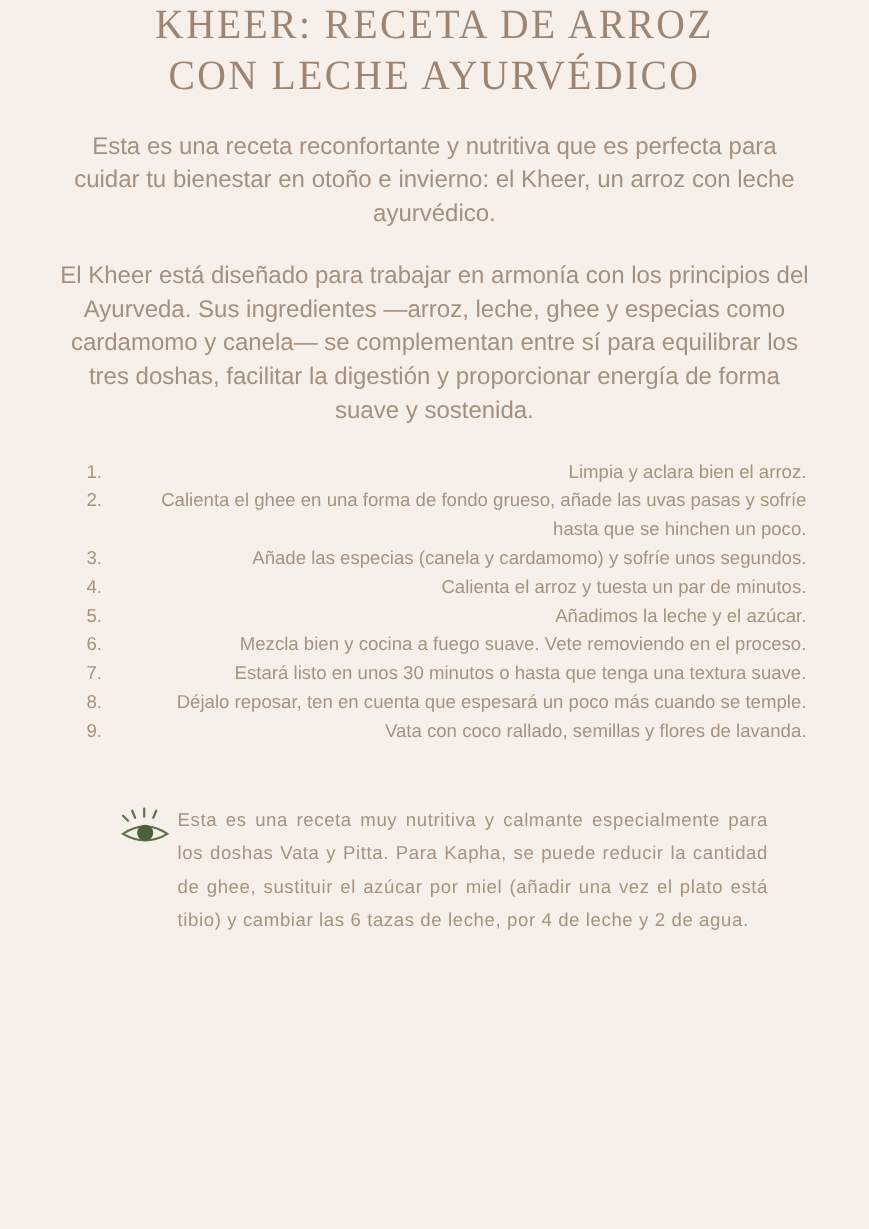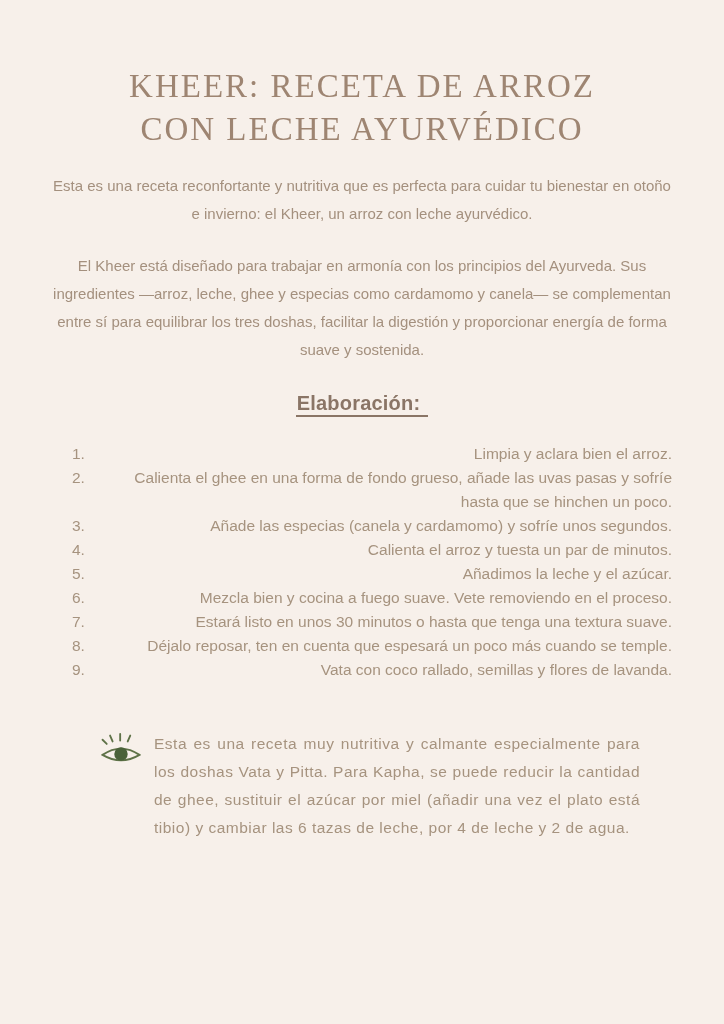--- a/index.html
+++ b/index.html
@@ -18,40 +18,39 @@
     background: var(--background);
     font-family: "Liberation Sans", sans-serif;
   }
   .page {
     position: relative;
     width: 724px;
     height: 1024px;
     margin: 0 auto;
     background: var(--background);
     overflow: hidden;
-    padding-top: 64px;
   }
   .title {
     margin: 0;
     text-align: center;
     font-family: "Liberation Serif", serif;
     font-weight: 400;
     font-size: 33px;
     line-height: 41px;
     letter-spacing: 2px;
     color: var(--title-color);
     transform: scaleY(1.05);
     transform-origin: top center;
   }
   .title-line { display: block; }
   .intro {
     width: 628px;
     margin: 24px auto 0;
     text-align: center;
-    font-size: 15px;
+    font-size: 20px;
     line-height: 28px;
     color: var(--body-color);
   }
   .intro.first { margin-top: 26px; }
   .section-heading {
     margin: 26px auto 0;
     text-align: center;
     font-size: 20px;
     font-weight: 700;
     line-height: 26px;
@@ -79,21 +78,21 @@
   }
   .step-text {
     flex: 1;
     text-align: right;
   }
   .note {
     display: flex;
     align-items: flex-start;
     width: 540px;
     margin: 48px 0 0 100px;
-    gap: 12px;
+    gap: 6px;
   }
   .note-icon {
     flex: 0 0 42px;
     margin-top: 2px;
     line-height: 0;
   }
   .note-text {
     flex: 1;
     margin: 0;
     font-size: 15.5px;
@@ -109,23 +108,20 @@
 <div class="page">
 
   <h1 class="title">
     <span class="title-line">KHEER: RECETA DE ARROZ</span>
     <span class="title-line">CON LECHE AYURVÉDICO</span>
   </h1>
 
   <p class="intro first">Esta es una receta reconfortante y nutritiva que es perfecta para cuidar tu bienestar en otoño e invierno: el Kheer, un arroz con leche ayurvédico.</p>
   <p class="intro">El Kheer está diseñado para trabajar en armonía con los principios del Ayurveda. Sus ingredientes —arroz, leche, ghee y especias como cardamomo y canela— se complementan entre sí para equilibrar los tres doshas, facilitar la digestión y proporcionar energía de forma suave y sostenida.</p>
 
-  <h2 class="section-heading">
-    <span class="underlined">Elaboración:</span>
-  </h2>
 
   <ol class="steps">
     <li class="step">
       <span class="step-num">1.</span>
       <span class="step-text">Limpia y aclara bien el arroz.</span>
     </li>
     <li class="step">
       <span class="step-num">2.</span>
       <span class="step-text">Calienta el ghee en una forma de fondo grueso, añade las uvas pasas y sofríe hasta que se hinchen un poco.</span>
     </li>

